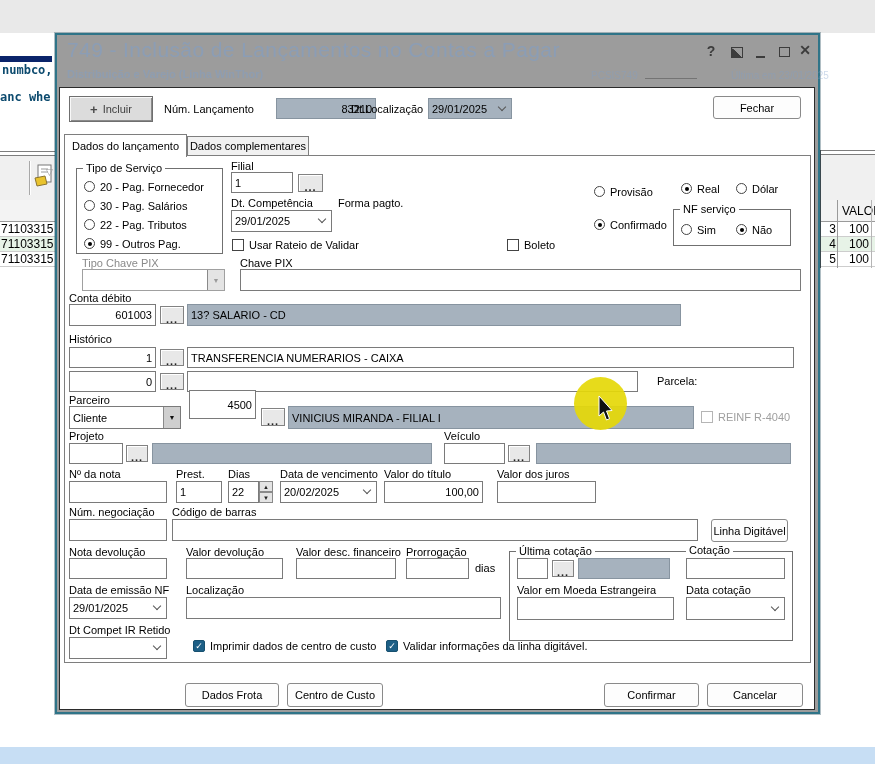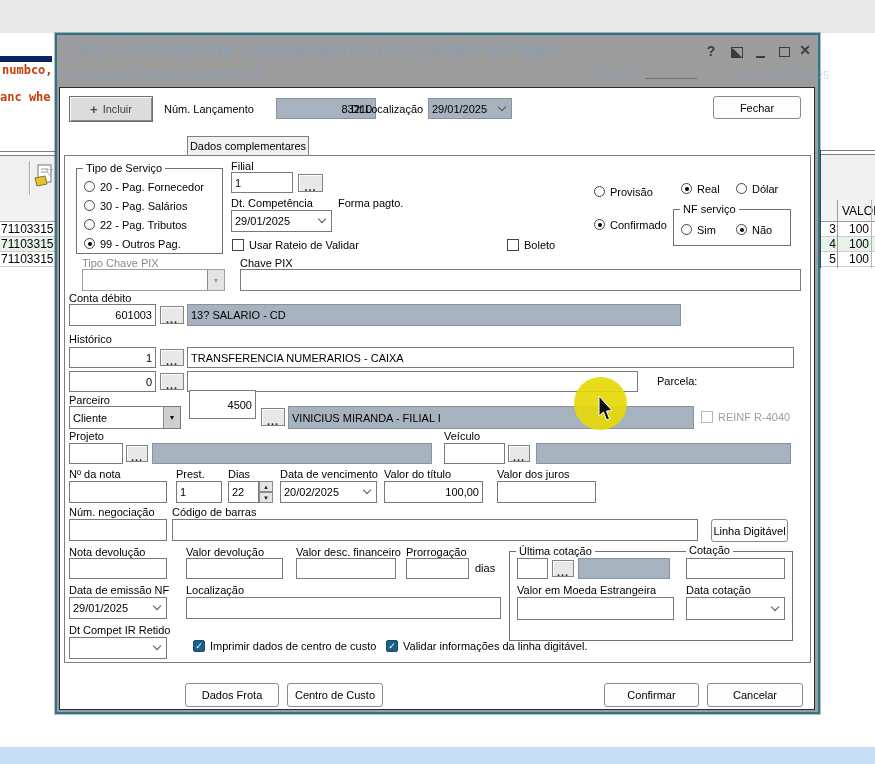--- a/index.html
+++ b/index.html
@@ -27,21 +27,21 @@
   .cbrow{position:absolute;display:flex;align-items:center;gap:5px;font-size:11px;white-space:nowrap}
   .cb{width:12px;height:12px;border:1px solid #444;background:#fff;flex:0 0 auto;overflow:hidden}
   .cb.on{background:#1d5f86;border-color:#17506f;border-radius:2px;color:#fff;font-size:9px;line-height:11px;text-align:center}
   .cb.dis{border-color:#b5b5b5}
   .spinner{position:absolute;width:14px;display:flex;flex-direction:column}
   .spinner .sp{flex:1;background:#e4e4e4;border:1px solid #8a8a8a;font-size:6px;color:#222;display:flex;align-items:center;justify-content:center}
   .tab{position:absolute;font-size:11px;display:flex;align-items:center;justify-content:center;border:1px solid #7e7e7e;background:#f1f1f1;white-space:nowrap}
   .tab.active{background:#fff;border-bottom:none;z-index:6}
   .ghost{position:absolute;color:#7e9fca;white-space:nowrap}
   .wc{position:absolute;width:16px;height:16px;display:flex;align-items:center;justify-content:center;color:#3c3c3c;font-weight:bold;font-size:14px}
-  .code{position:absolute;font-family:"DejaVu Sans Mono",monospace;font-size:12px;font-weight:600;color:#c2410c;white-space:nowrap}
+  .code{position:absolute;font-family:"DejaVu Sans Mono",monospace;font-size:12px;font-weight:600;color:#0c4a6e;white-space:nowrap}
   .trow{position:absolute;font-size:12px;line-height:14px;border-bottom:1px solid #cdcdcd;overflow:hidden;white-space:nowrap}
 </style>
 </head>
 <body>
 
 <div class="stage">
 
   <div class="abs" style="left:0;top:0;width:875px;height:33px;background:#e9e9e9"></div>
 
   <div class="abs" style="left:0;top:33px;width:55px;height:714px;background:#fff;overflow:hidden">
@@ -124,20 +124,21 @@
       <div class="fld gray right" style="left:216px;top:10px;width:100px;height:21px">
         <span class="val">83210</span>
       </div>
       <div class="lbl" style="left:291px;top:15px">Dt.Localização</div>
       <div class="fld gray withchev" style="left:368px;top:10px;width:84px;height:21px">
         <span class="val">29/01/2025</span>
         <span class="chev"></span>
       </div>
       <div class="wbtn" style="left:653px;top:8px;width:88px;height:23px">Fechar</div>
 
+      <div class="tab active" style="left:4px;top:46px;width:123px;height:23px">Dados do lançamento</div>
       <div class="tab" style="left:127px;top:48px;width:122px;height:19px;border-bottom:none">Dados complementares</div>
 
       <div class="abs" style="left:4px;top:67px;width:747px;height:508px;border:1px solid #7e7e7e;background:#fff;z-index:1"></div>
 
       <div class="grp" style="left:16px;top:80px;width:147px;height:86px;z-index:2">
         <span class="legend">Tipo de Serviço</span>
       </div>
       <div class="rrow" style="left:24px;top:92px;z-index:2">
           <span class="rd"></span>
           <span>20 - Pag. Fornecedor</span>

